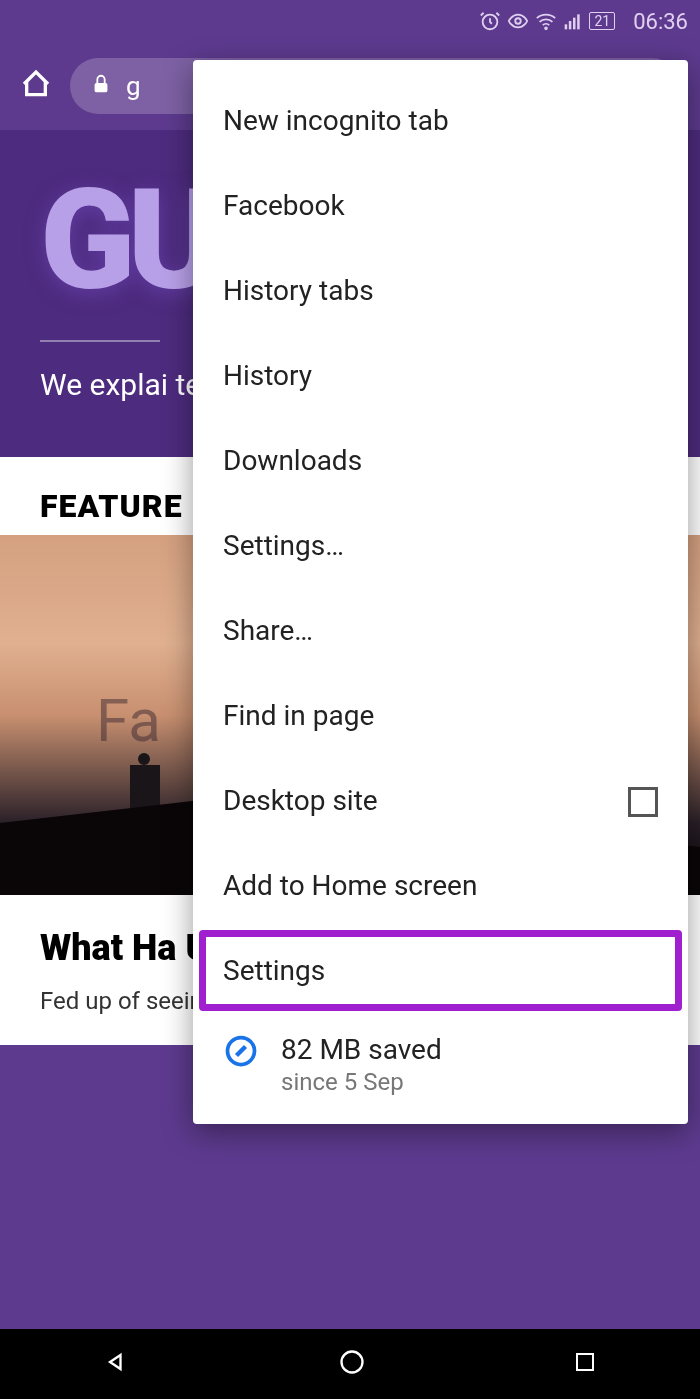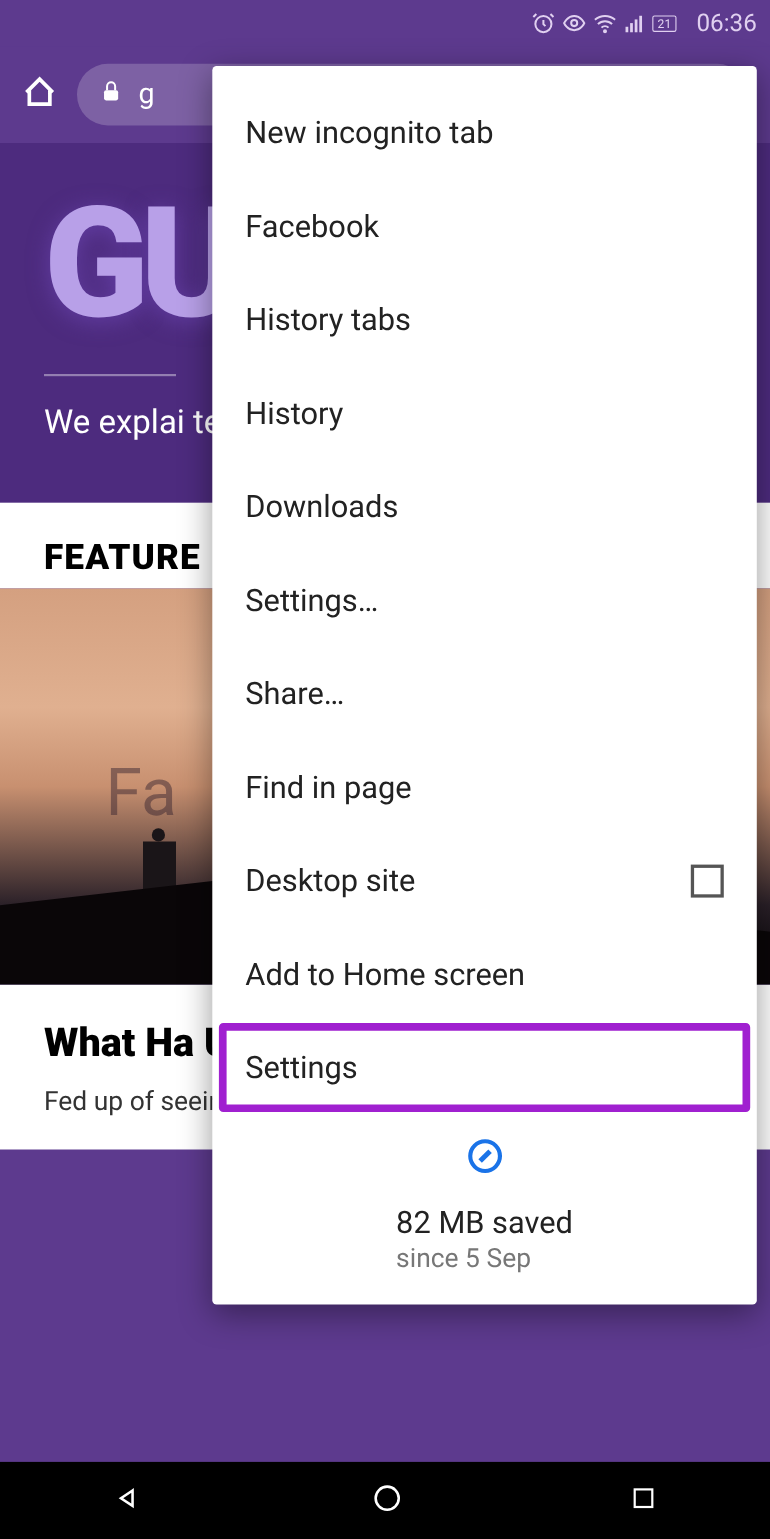--- a/index.html
+++ b/index.html
@@ -16,21 +16,21 @@
       background: #5d3a8e;
       display: flex;
       justify-content: flex-end;
       align-items: center;
       padding: 0 12px;
       color: #e0d0f0;
       font-size: 20px;
       gap: 6px;
     }
     .status-icon { display: inline-flex; align-items: center; }
-    .battery-text { font-size: 11px; border: 1.5px solid #e0d0f0; padding: 0 4px; border-radius: 2px; }
+    .battery-text { font-size: 14px; border: 1.5px solid #e0d0f0; padding: 0 4px; border-radius: 2px; }
     .status-time { font-size: 22px; margin-left: 12px; }
     
     .browser-bar {
       height: 88px;
       background: #5d3a8e;
       display: flex;
       align-items: center;
       padding: 10px 20px;
       gap: 18px;
     }
@@ -160,45 +160,43 @@
       background: white;
       border-radius: 4px;
       box-shadow: 0 8px 30px rgba(0,0,0,0.4);
       padding: 18px 0;
     }
     .menu-item {
       padding: 26px 30px;
       font-size: 28px;
       color: #222;
       display: flex;
-      align-items: center;
+      align-items: flex-end;
       justify-content: space-between;
       position: relative;
     }
     .menu-checkbox {
       width: 30px;
       height: 30px;
       border: 3px solid #555;
     }
     .highlighted {
       position: relative;
     }
     .highlight-box {
       position: absolute;
       top: 2px; left: 6px; right: 6px; bottom: 2px;
       border: 7px solid #a020d0;
       border-radius: 4px;
       pointer-events: none;
     }
     .data-saver {
       display: flex;
-      align-items: center;
       gap: 22px;
       padding: 20px 30px 10px;
-      flex-direction: column;
     }
     .saver-icon {
       color: #1a73e8;
     }
     .saver-text-main {
       font-size: 28px;
       color: #222;
     }
     .saver-text-sub {
       font-size: 24px;

